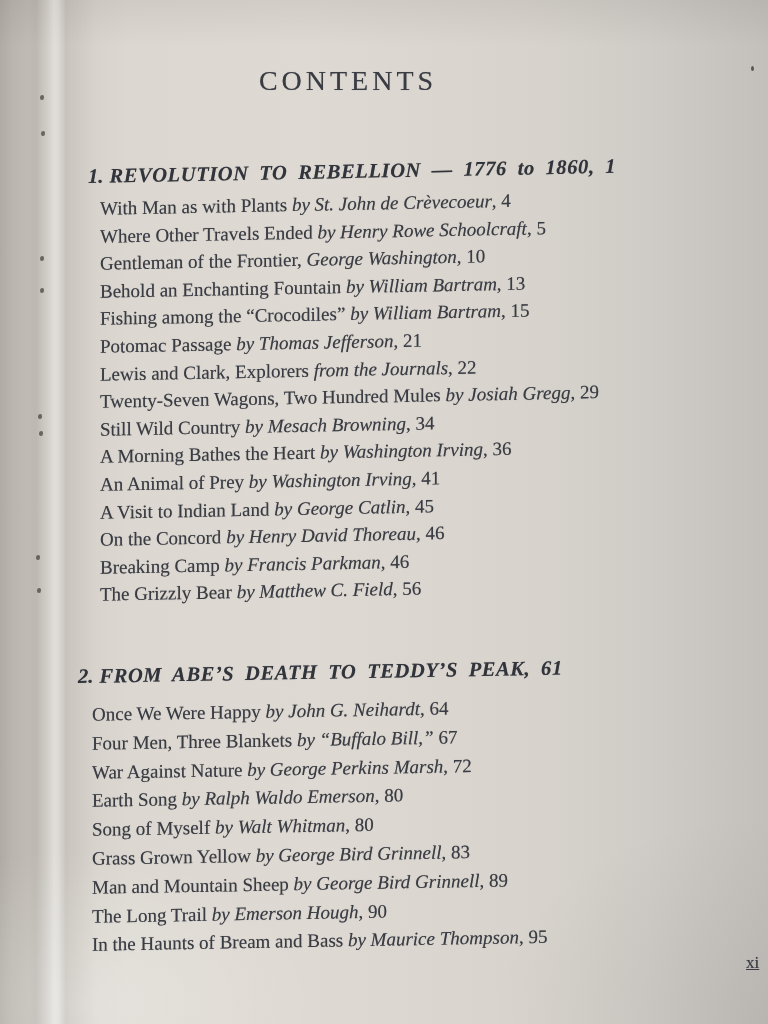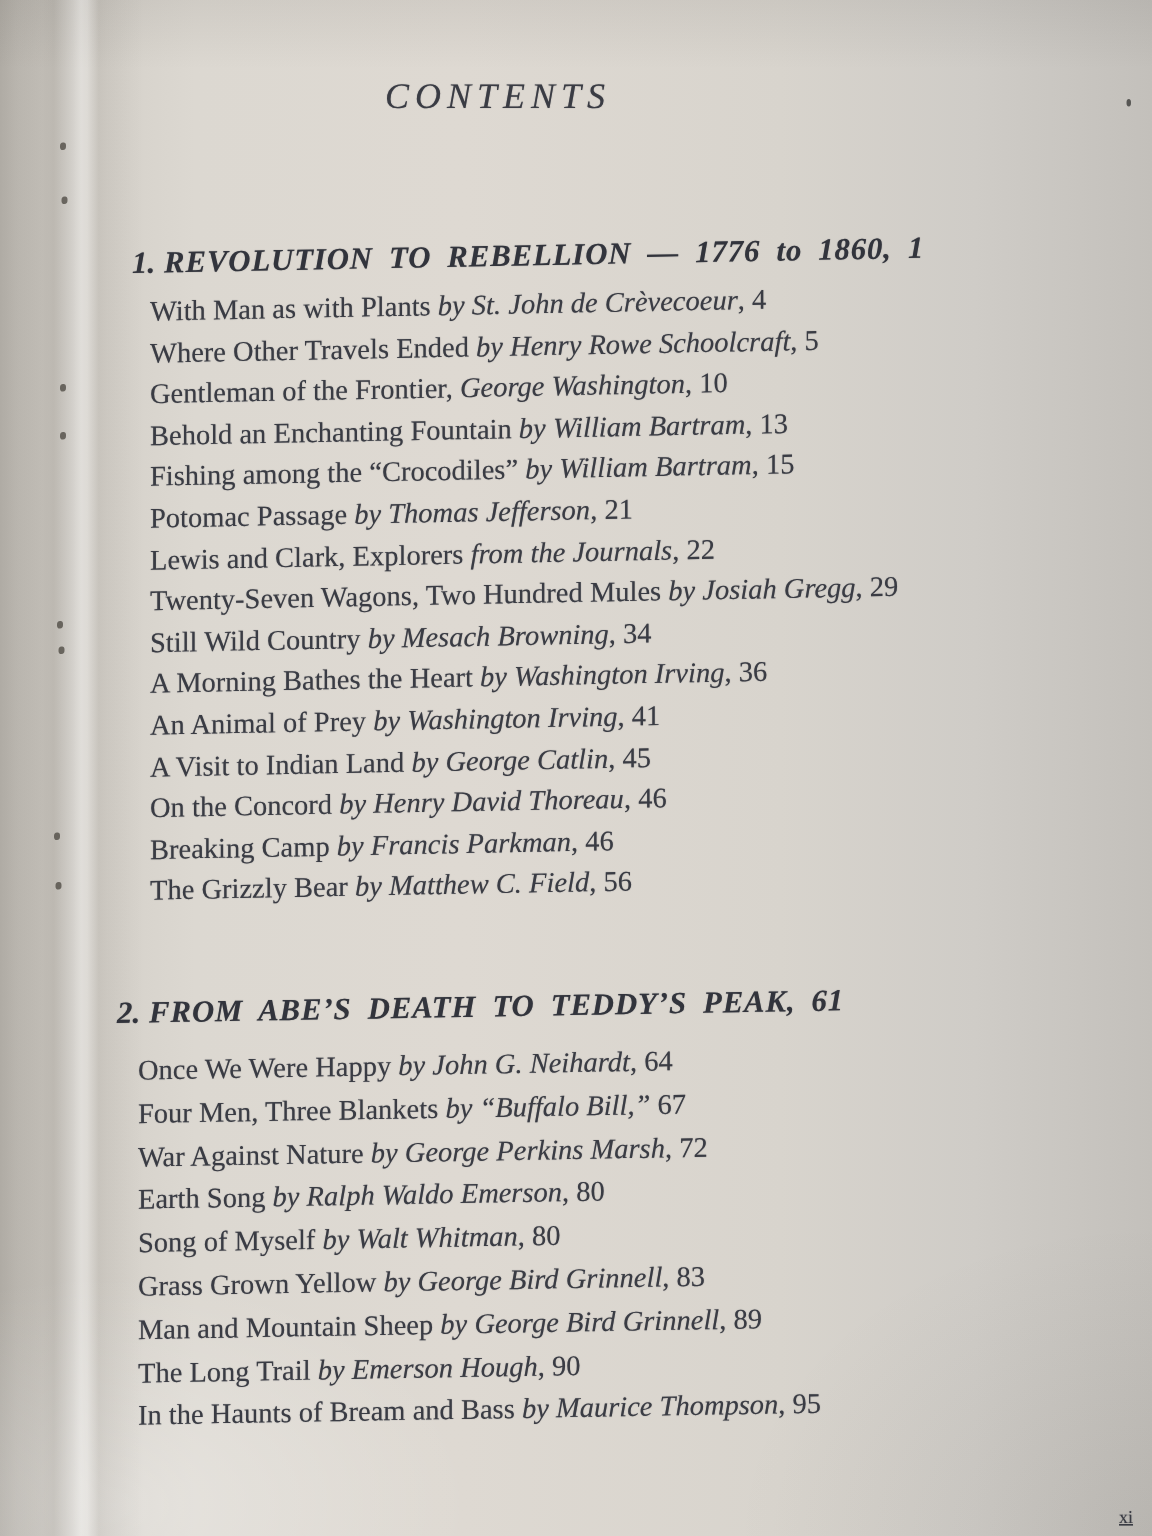--- a/index.html
+++ b/index.html
@@ -33,23 +33,23 @@
   }
   .speck {
     position: absolute; width: 3px; height: 5px;
     background: #3c3c3a; border-radius: 50%;
     opacity: 0.8; filter: blur(0.3px);
   }
   .ink { color: #3a3c44; text-shadow: 0 0 0.7px rgba(58,60,68,0.55); }
 
   .page-title {
     position: absolute; top: 52px; left: 0; width: 664px;
-    margin: 0; text-align: center;
-    font-style: italic; font-weight: 400;
-    font-size: 24px; line-height: 26px; letter-spacing: 4px;
+    margin: 16px; text-align: center;
+    font-weight: 400;
+    font-size: 28px; line-height: 26px; letter-spacing: 4px;
   }
   .sec { position: absolute; transform-origin: left top; }
   .sec1 { top: 163px; left: 88px; width: 646px; transform: skewY(-1.1deg); }
   .sec2 { top: 663px; left: 78px; width: 656px; transform: skewY(-1deg); }
 
   .heading {
     margin: 0; font-style: italic; font-weight: 700;
     font-size: 20.5px; line-height: 26px;
     letter-spacing: 0.6px; word-spacing: 5px;
     color: #32343c;
@@ -59,22 +59,22 @@
   ul.entries {
     list-style: none; margin: 0; padding: 0;
     font-size: 19px;
   }
   .sec1 ul.entries { margin-top: 6px;  padding-left: 12px; line-height: 27.6px; }
   .sec2 ul.entries { margin-top: 12px; padding-left: 14px; line-height: 28.8px; }
   li.entry { white-space: nowrap; }
   li.entry .i { font-style: italic; }
 
   .folio {
-    position: absolute; left: 746px; top: 1000px;
-    font-size: 12px; line-height: 22px; text-decoration: underline;
+    position: absolute; left: 746px; top: 952px;
+    font-size: 17px; line-height: 22px; text-decoration: underline;
   }
 </style>
 </head>
 <body>
 
 <div class="photo">
   <div class="gutter"></div>
 
   <div class="stitch" style="left:40px; top:95px;"></div>
   <div class="stitch" style="left:41px; top:131px;"></div>

